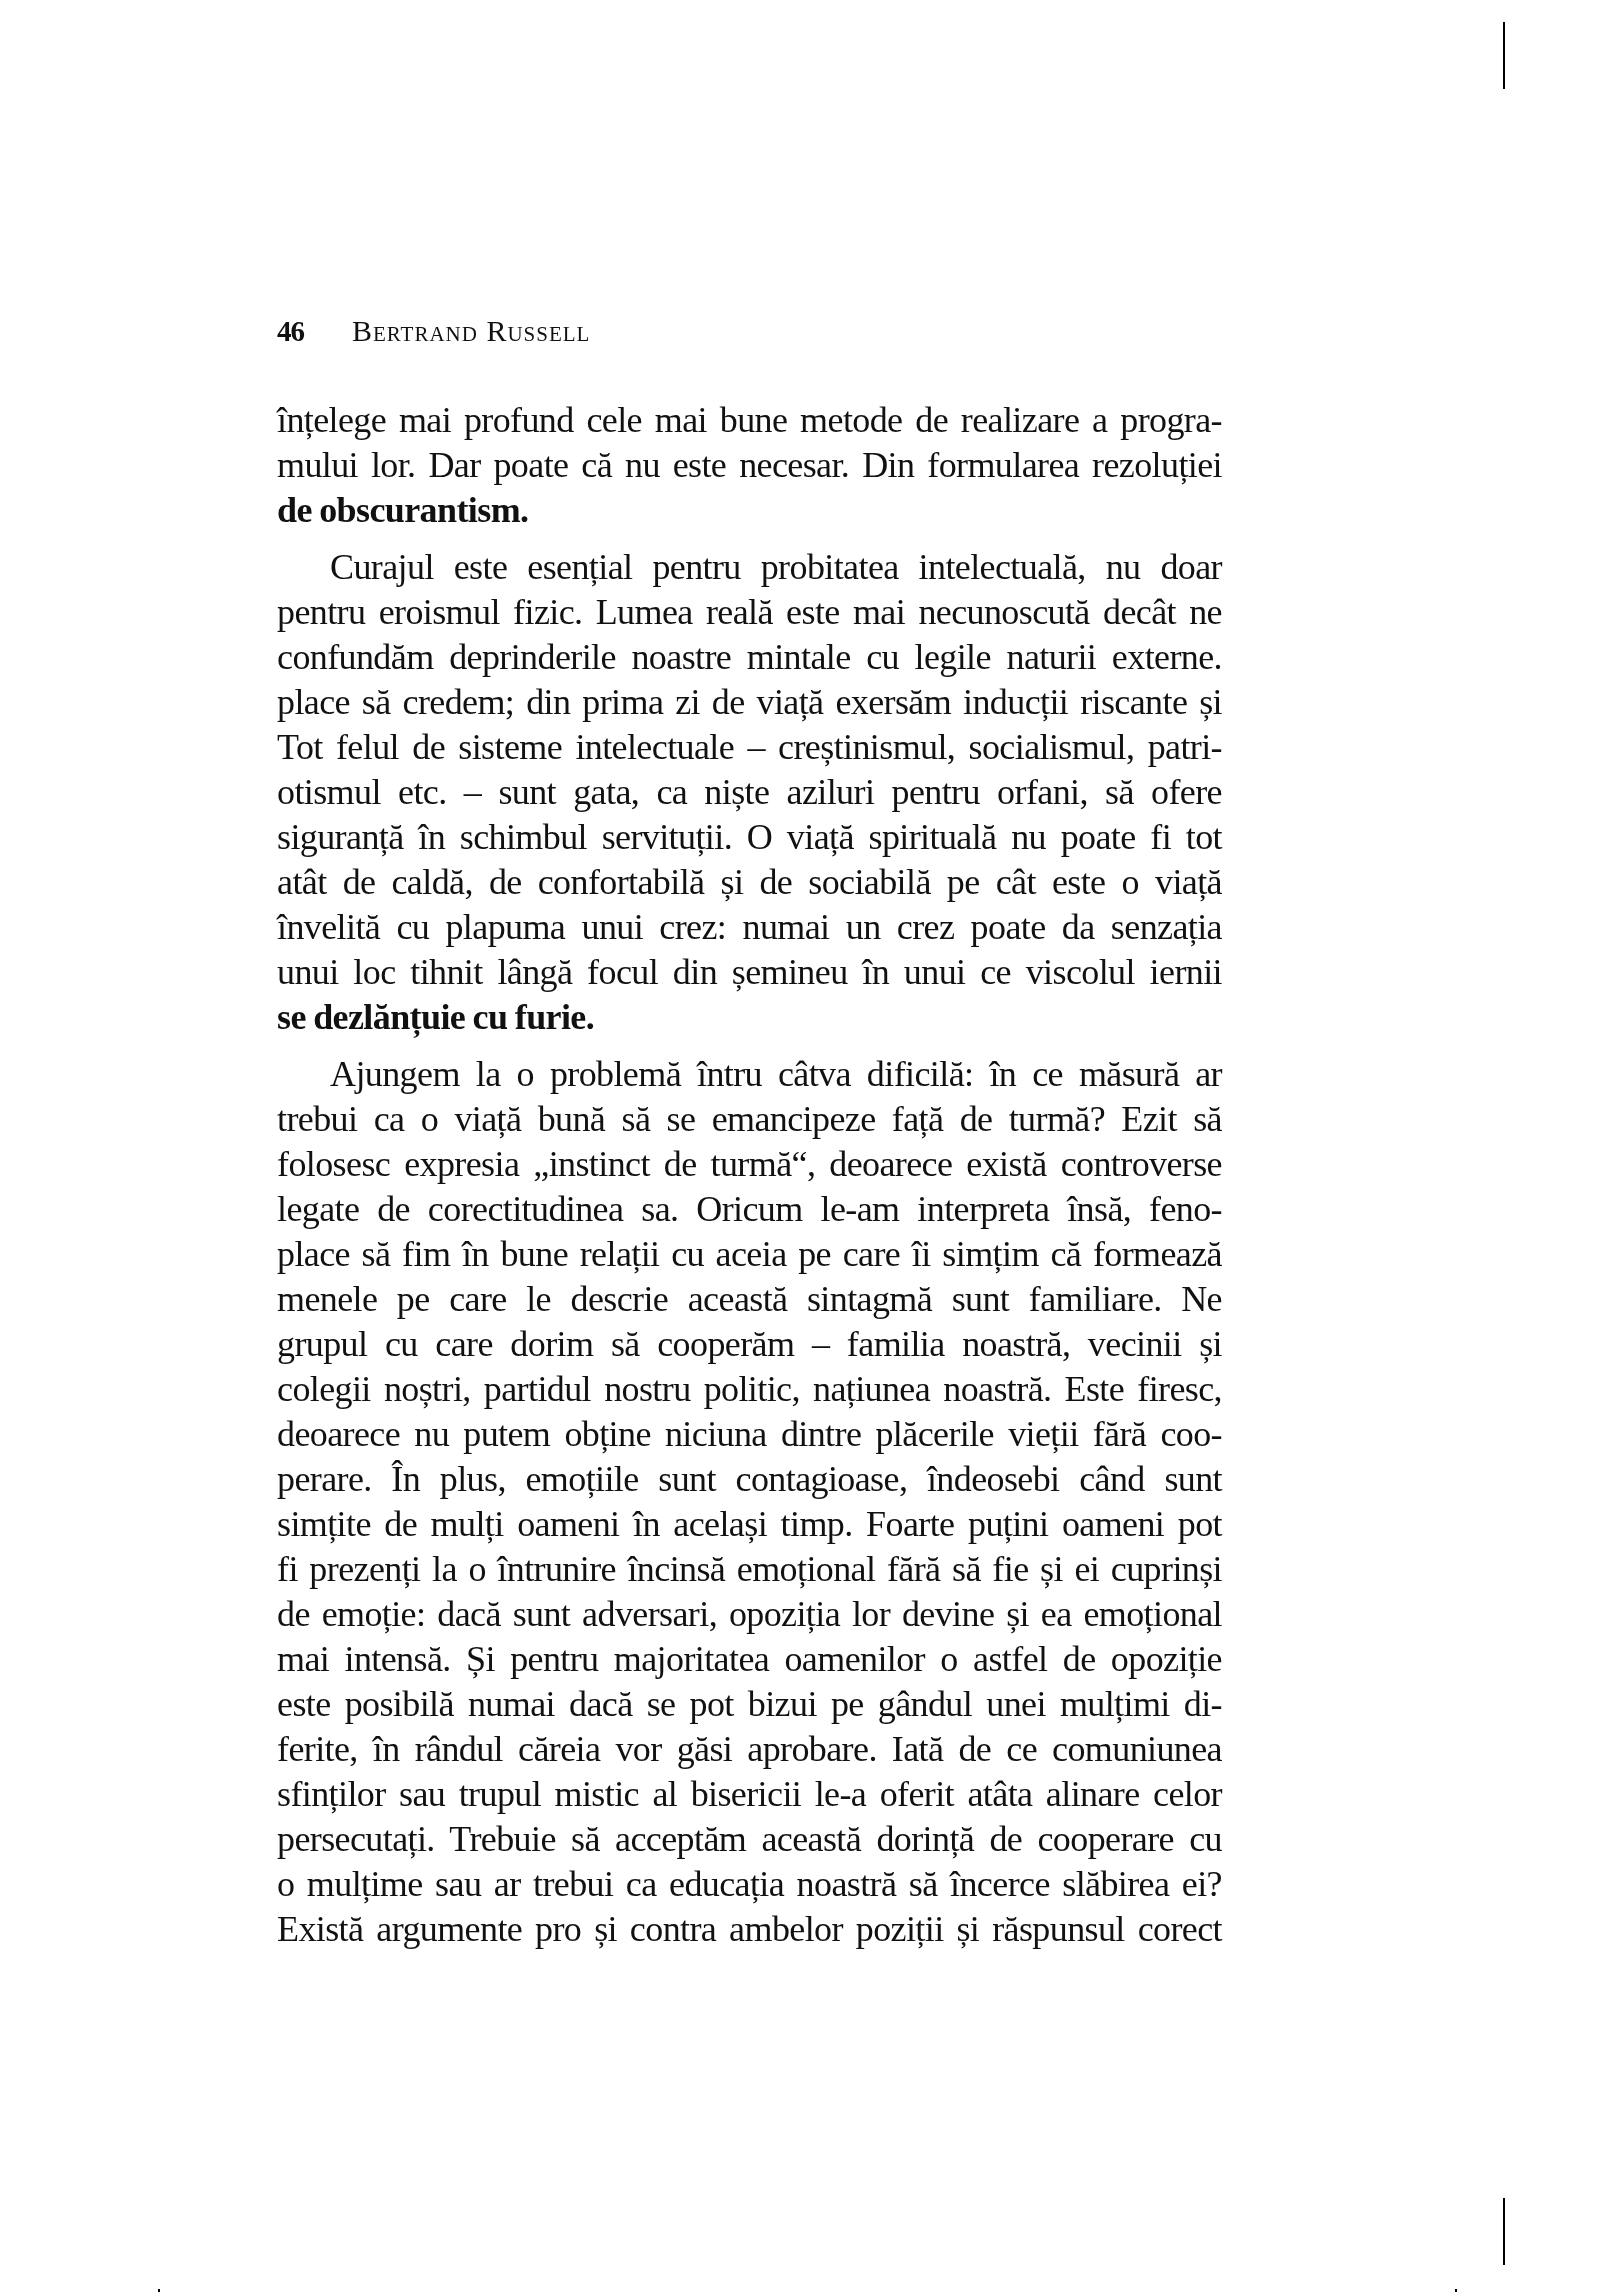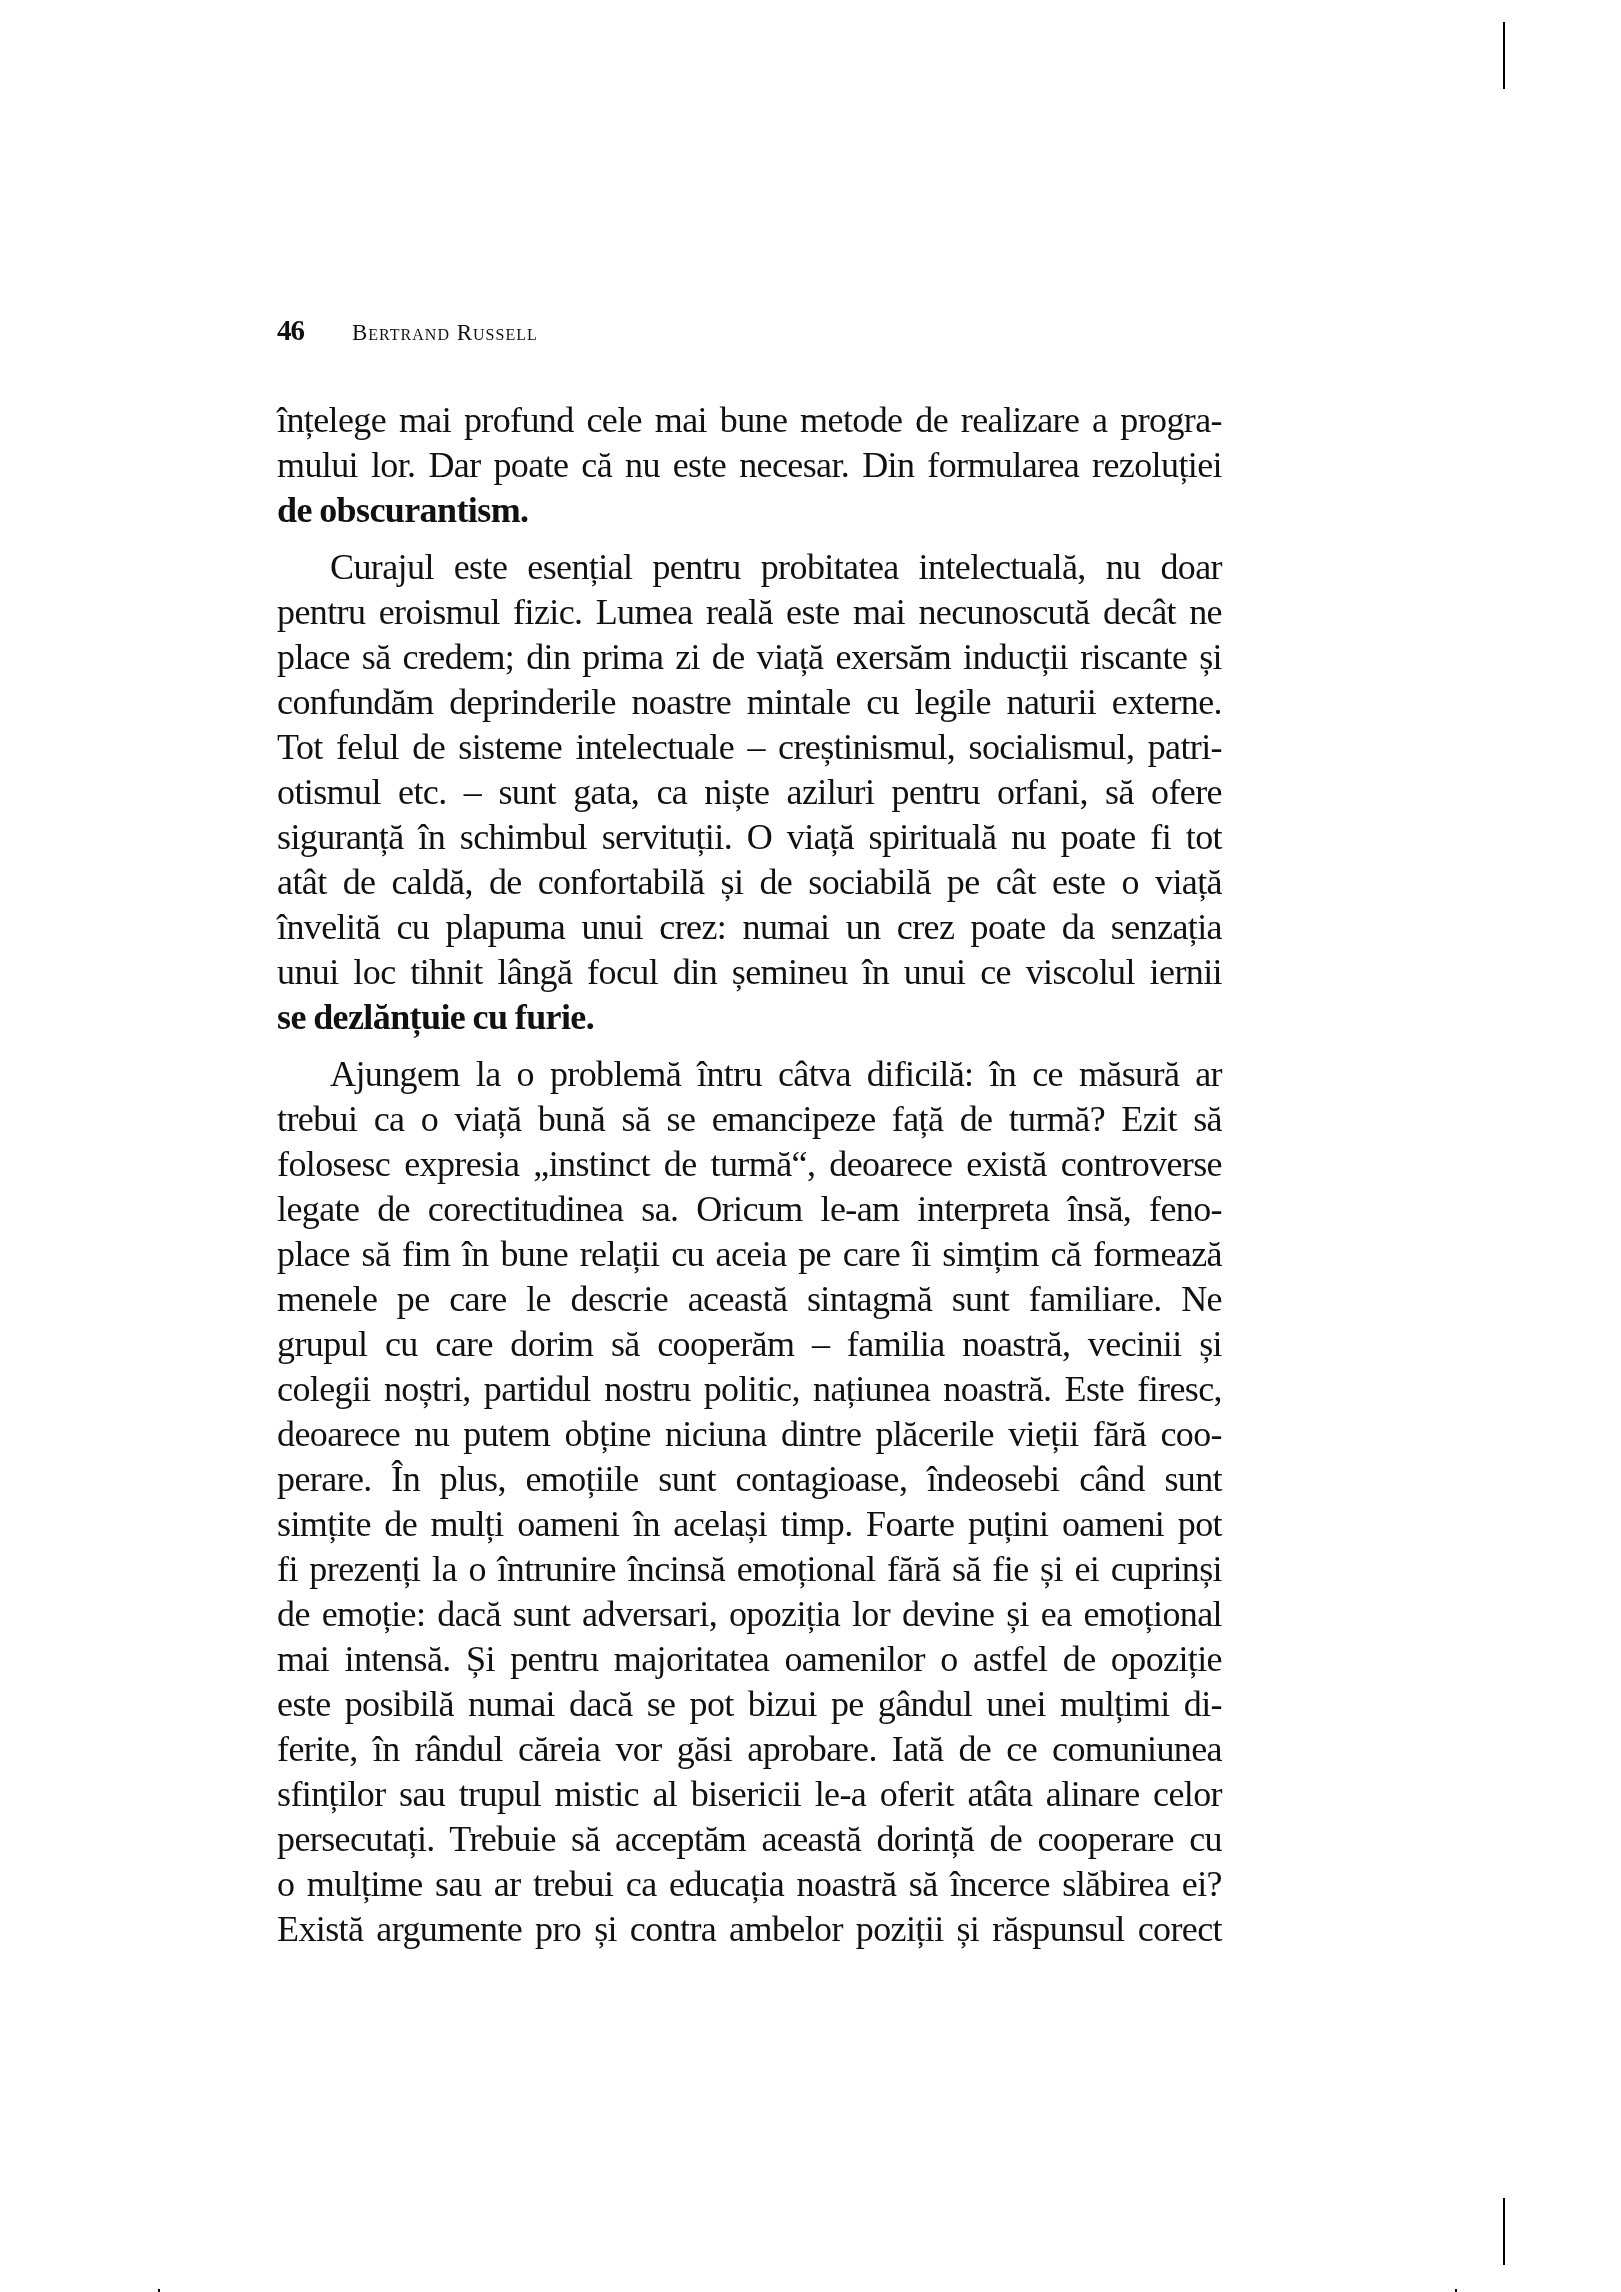--- a/index.html
+++ b/index.html
@@ -39,21 +39,21 @@
       line-height: 1;
     }
     .page-number {
       font-size: 29px;
       font-weight: bold;
       letter-spacing: -1px;
       display: inline-block;
       width: 75px;
     }
     .running-title {
-      font-size: 23px;
+      font-size: 30px;
       font-variant: small-caps;
       letter-spacing: 1px;
     }
 
     .text-block {
       position: absolute;
       left: 277px;
       top: 398px;
       width: 945px;
       font-family: "Liberation Serif", "DejaVu Serif", serif;
@@ -93,22 +93,22 @@
 
 <div class="text-block" id="text-block">
     <div>
       <span class="line">înțelege mai profund cele mai bune metode de realizare a progra-</span>
       <span class="line">mului lor. Dar poate că nu este necesar. Din formularea rezoluției</span>
       <span class="line last">de obscurantism.</span>
     </div>
     <div>
       <span class="line indent">Curajul este esențial pentru probitatea intelectuală, nu doar</span>
       <span class="line">pentru eroismul fizic. Lumea reală este mai necunoscută decât ne</span>
+      <span class="line">confundăm deprinderile noastre mintale cu legile naturii externe.</span>
       <span class="line">place să credem; din prima zi de viață exersăm inducții riscante și</span>
-      <span class="line">confundăm deprinderile noastre mintale cu legile naturii externe.</span>
       <span class="line">Tot felul de sisteme intelectuale – creștinismul, socialismul, patri-</span>
       <span class="line">otismul etc. – sunt gata, ca niște aziluri pentru orfani, să ofere</span>
       <span class="line">siguranță în schimbul servituții. O viață spirituală nu poate fi tot</span>
       <span class="line">atât de caldă, de confortabilă și de sociabilă pe cât este o viață</span>
       <span class="line">învelită cu plapuma unui crez: numai un crez poate da senzația</span>
       <span class="line">unui loc tihnit lângă focul din șemineu în unui ce viscolul iernii</span>
       <span class="line last">se dezlănțuie cu furie.</span>
     </div>
     <div>
       <span class="line indent">Ajungem la o problemă întru câtva dificilă: în ce măsură ar</span>

